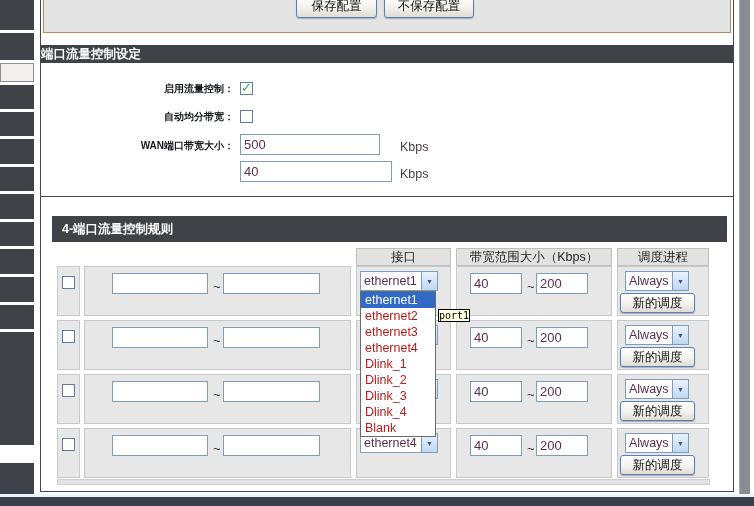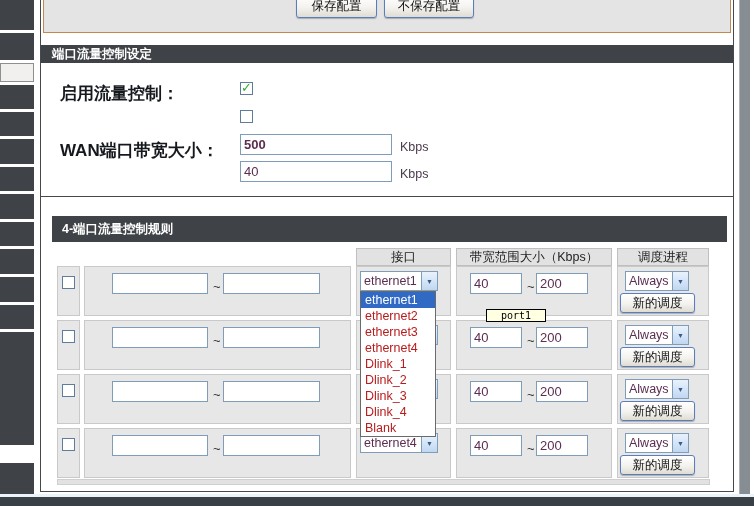--- a/index.html
+++ b/index.html
@@ -24,25 +24,25 @@
   
   .save-box { position:absolute; left:43px; top:-6px; width:688px; height:39px; background:#e4e4e4; border:1px solid #c4884a; }
   .xp-button { position:absolute; border:1px solid #5a7ebd; border-radius:3px;
                background:linear-gradient(180deg,#ffffff 0%,#f3f2ee 55%,#dfdcd3 100%);
                box-shadow:inset 0 1px 0 #fff, 0 1px 1px rgba(0,0,0,.25);
                font-size:12.5px; color:#101010; text-align:center; cursor:pointer;
                font-family:"Liberation Sans","DejaVu Sans",sans-serif; }
 
   
   .sec-bar { position:absolute; background:#3f4347; color:#fff; font-weight:bold; }
-  .sec-bar1 { left:41px; top:45px; width:692px; height:18px; font-size:12.5px; line-height:18px; padding-left:11px; }
+  .sec-bar1 { left:41px; top:45px; width:692px; height:18px; font-size:12.5px; line-height:18px; }
   .sec-bar2 { left:52px; top:216px; width:675px; height:26px; font-size:12.5px; line-height:26px; padding-left:10px; }
 
   
-  .f-label { position:absolute; left:60px; width:174px; text-align:left; font-weight:bold; font-size:17px; color:#15181d; }
+  .f-label { position:absolute; left:60px; width:174px; text-align:right; font-weight:bold; font-size:10px; color:#15181d; }
   .cb { position:absolute; width:13px; height:13px; background:#fff; border:1px solid #5f7c9c; }
   .cb.checked::after { content:"✓"; position:absolute; left:0px; top:-3px; color:#2faf2f; font-size:13px; font-weight:bold; }
   .txt { position:absolute; height:21px; border:1px solid #7f9db9; background:#fff; color:#5b2d51;
          font-size:13px; padding-left:3px; font-family:"Liberation Sans","DejaVu Sans",sans-serif; }
   .unit { position:absolute; font-size:12.5px; color:#4a3a4a; }
   .divider { position:absolute; left:40px; top:196px; width:694px; height:1px; background:#45494d; }
 
   
   .hcell { position:absolute; top:248px; height:18px; background:#e2e2e2; border:1px solid #bfbfbf;
            font-size:12.5px; color:#1d1d1d; text-align:center; line-height:16px; }
@@ -50,21 +50,21 @@
   .tilde { position:absolute; font-size:13px; color:#333; }
   .xp-select { position:absolute; height:20px; background:#fff; border:1px solid #7f9db9; display:flex; align-items:stretch; }
   .xp-select .val { flex:1; font-size:12.5px; color:#5b2d51; padding:2px 0 0 3px; overflow:hidden; white-space:nowrap; }
   .xp-select .sbtn { width:16px; background:linear-gradient(180deg,#e9f2fc,#c0d7f2); border-left:1px solid #7f9db9;
                      display:flex; align-items:center; justify-content:center; color:#3a5a8c; font-size:7px; }
   .ddlist { position:absolute; left:360px; top:291px; width:76px; background:#fff; border:1px solid #6a6a6a; z-index:30; }
   .dditem { height:16px; line-height:16px; font-size:12.5px; color:#b91c1c; padding-left:4px; white-space:nowrap; }
   .dditem.selected { background:#316ac5; color:#fff; }
   .tooltip { position:absolute; left:438px; top:309px; background:#ffffe1; border:1px solid #000;
              font-family:"DejaVu Sans Mono","Liberation Mono",monospace; font-size:10px; color:#000;
-             padding:0 14px; height:13px; line-height:12px; z-index:40;margin-left:48px; }
+             padding:0 0; height:13px; line-height:12px; z-index:40; }
   .tbl-bottom { position:absolute; left:57px; top:479px; width:653px; height:6px; background:#e2e2e2; border:1px solid #cfcfcf; }
 </style>
 </head>
 <body>
 
 <div id="root">
 
   <div>
     <div class="side-block" style="top:0;height:30px"></div>
     <div class="side-block" style="top:33px;height:27px"></div>
@@ -86,24 +86,25 @@
 
   <div class="save-box"></div>
   <button class="xp-button" style="left:296px;top:-5px;width:81px;height:23px">保存配置</button>
   <button class="xp-button" style="left:384px;top:-5px;width:90px;height:23px">不保存配置</button>
 
   <div class="sec-bar sec-bar1">端口流量控制设定</div>
 
   <div class="f-label" style="top:82px">启用流量控制：</div>
   <div class="cb checked" style="left:240px;top:82px"></div>
 
+  <div class="f-label" style="top:110px">自动均分带宽：</div>
   <div class="cb" style="left:240px;top:110px"></div>
 
   <div class="f-label" style="top:139px">WAN端口带宽大小：</div>
-  <input class="txt" style="left: 240px; top: 134px; width: 152px; font-weight: bold;" value="500">
+  <input class="txt" style="left: 240px; top: 134px; width: 140px;" value="500">
   <div class="unit" style="left:400px;top:140px">Kbps</div>
 
   <input class="txt" style="left: 240px; top: 161px; width: 152px;" value="40">
   <div class="unit" style="left:400px;top:167px">Kbps</div>
 
   <div class="divider"></div>
 
   <div class="sec-bar sec-bar2">4-端口流量控制规则</div>
 
   <div class="hcell" style="left:356px;width:95px">接口</div>

